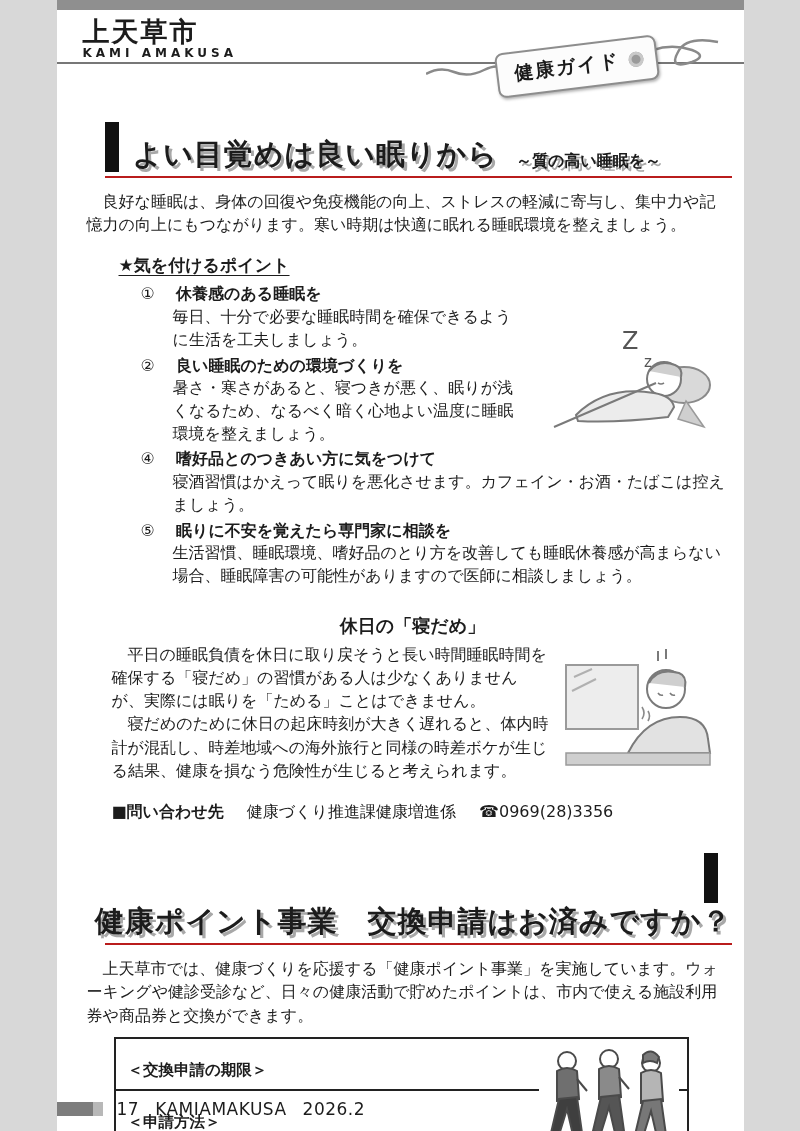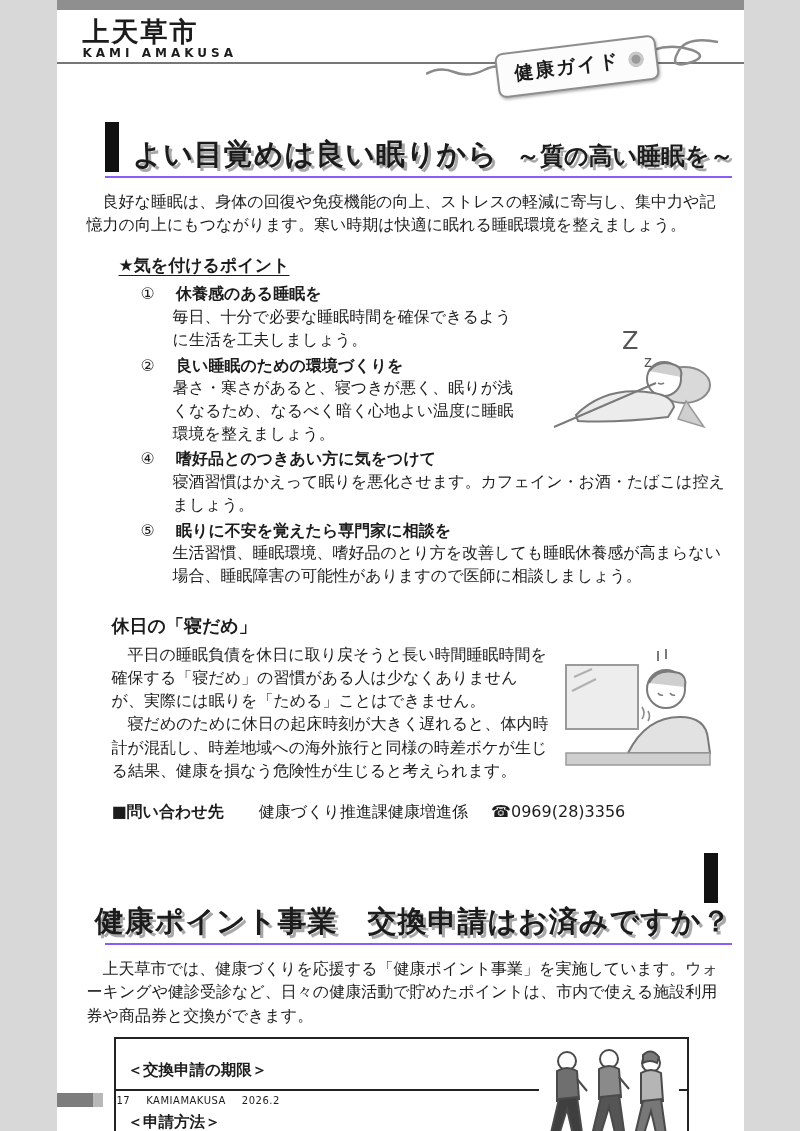--- a/index.html
+++ b/index.html
@@ -13,54 +13,54 @@
   .logo-main{font-size:27px;font-weight:900;letter-spacing:2px;}
   .logo-sub{font-size:12px;font-weight:bold;letter-spacing:4px;margin-top:2px;}
   .tag-wrap{position:absolute;right:18px;top:18px;width:300px;height:80px;z-index:3;}
   .tag-string{position:absolute;left:0;top:0;width:300px;height:80px;}
   .tag{position:absolute;left:70px;top:16px;display:inline-flex;align-items:center;gap:9px;
        padding:7px 12px 8px 16px;background:#fcfcfc;border:2px solid #8d8d8d;border-radius:8px;
        box-shadow:1px 2px 3px rgba(0,0,0,.3);transform:rotate(-7deg);
        font-size:19px;font-weight:bold;letter-spacing:2px;}
   .grommet{width:15px;height:15px;border-radius:50%;background:#9a9a9a;box-shadow:inset 0 0 0 3px #c9c9c9;}
   
-  .sec-head{display:flex;align-items:flex-end;margin:28px 12px 0 48px;border-bottom:2px solid #8b5cf6;
+  .sec-head{display:flex;align-items:flex-end;margin:28px 12px 0 48px;border-bottom:2px solid #b91c1c;
             padding-bottom:4px;}
   .sec-head .bar{width:14px;height:50px;background:#111;margin-right:14px;flex:none;}
   .sec-title{font-size:29px;font-weight:900;letter-spacing:1px;line-height:1.25;
              text-shadow:3px 3px 0 #a8a8a8;white-space:nowrap;}
-  .sec-sub{font-size:24px;font-weight:900;margin-left:18px;text-shadow:3px 3px 0 #a8a8a8;white-space:nowrap;}
+  .sec-sub{font-size:16px;font-weight:900;margin-left:18px;text-shadow:3px 3px 0 #a8a8a8;white-space:nowrap;}
   
   .intro{margin:12px 28px 0 30px;font-size:16px;line-height:1.45;}
   .points-head{margin:18px 0 6px 62px;font-size:17px;font-weight:bold;text-decoration:underline;text-underline-offset:4px;}
   .points{margin:0 16px 0 84px;font-size:16px;line-height:1.42;}
   .pt-head{font-weight:bold;}
   .pt-num{display:inline-block;min-width:30px;font-weight:normal;}
   .pt-body{margin:0 0 3px 32px;}
   .sleep-illust{float:right;width:192px;height:118px;margin:40px 0 6px 10px;}
   .nedame{margin:22px 30px 0 55px;font-size:16px;line-height:1.45;}
-  .nedame-head{font-size:18px;font-weight:bold;margin-bottom:4px;}
+  .nedame-head{font-size:18px;font-weight:bold;margin-bottom:4px;text-align:center;}
   .nedame-illust{float:right;width:152px;height:128px;margin:4px 0 4px 12px;}
   .contact{margin:20px 0 0 55px;font-size:16px;}
-  .contact b{margin-right:30px;}
+  .contact b{margin-right:18px;}
   .contact .office{margin-right:18px;}
   
   .intro2{margin:12px 24px 0 30px;font-size:16px;line-height:1.45;}
   .box{position:relative;margin:10px 55px 0 57px;border:2px solid #222;font-size:15px;line-height:1.4;}
   .box-sec{padding:21px 12px 8px 12px;}
   .box-sec + .box-sec{border-top:2px solid #222;}
   .box-h{font-weight:bold;font-size:15.5px;}
   .box-ind{margin-left:16px;}
   .dl-date{font-weight:bold;text-decoration:underline;text-underline-offset:2px;}
   .kv{display:flex;margin-left:16px;}
   .kv .k{flex:none;}
   .kv .v{flex:1;}
   .walk-illust{position:absolute;right:8px;top:6px;width:132px;height:118px;background:#fff;z-index:2;padding:0 4px;}
   
-  .footer{position:absolute;left:0;bottom:24px;display:flex;align-items:center;font-size:10px;}
+  .footer{position:absolute;left:0;bottom:12px;display:flex;align-items:center;font-size:17px;}
   .fbar1{width:36px;height:14px;background:#7d7d7d;}
   .fbar2{width:10px;height:14px;background:#b8b8b8;margin-right:14px;}
   .footer span{margin-right:16px;letter-spacing:.5px;}
   .clear{clear:both;}
   svg text{font-family:"DejaVu Sans",sans-serif;}
 </style>
 </head>
 <body>
 
 <div class="page">

